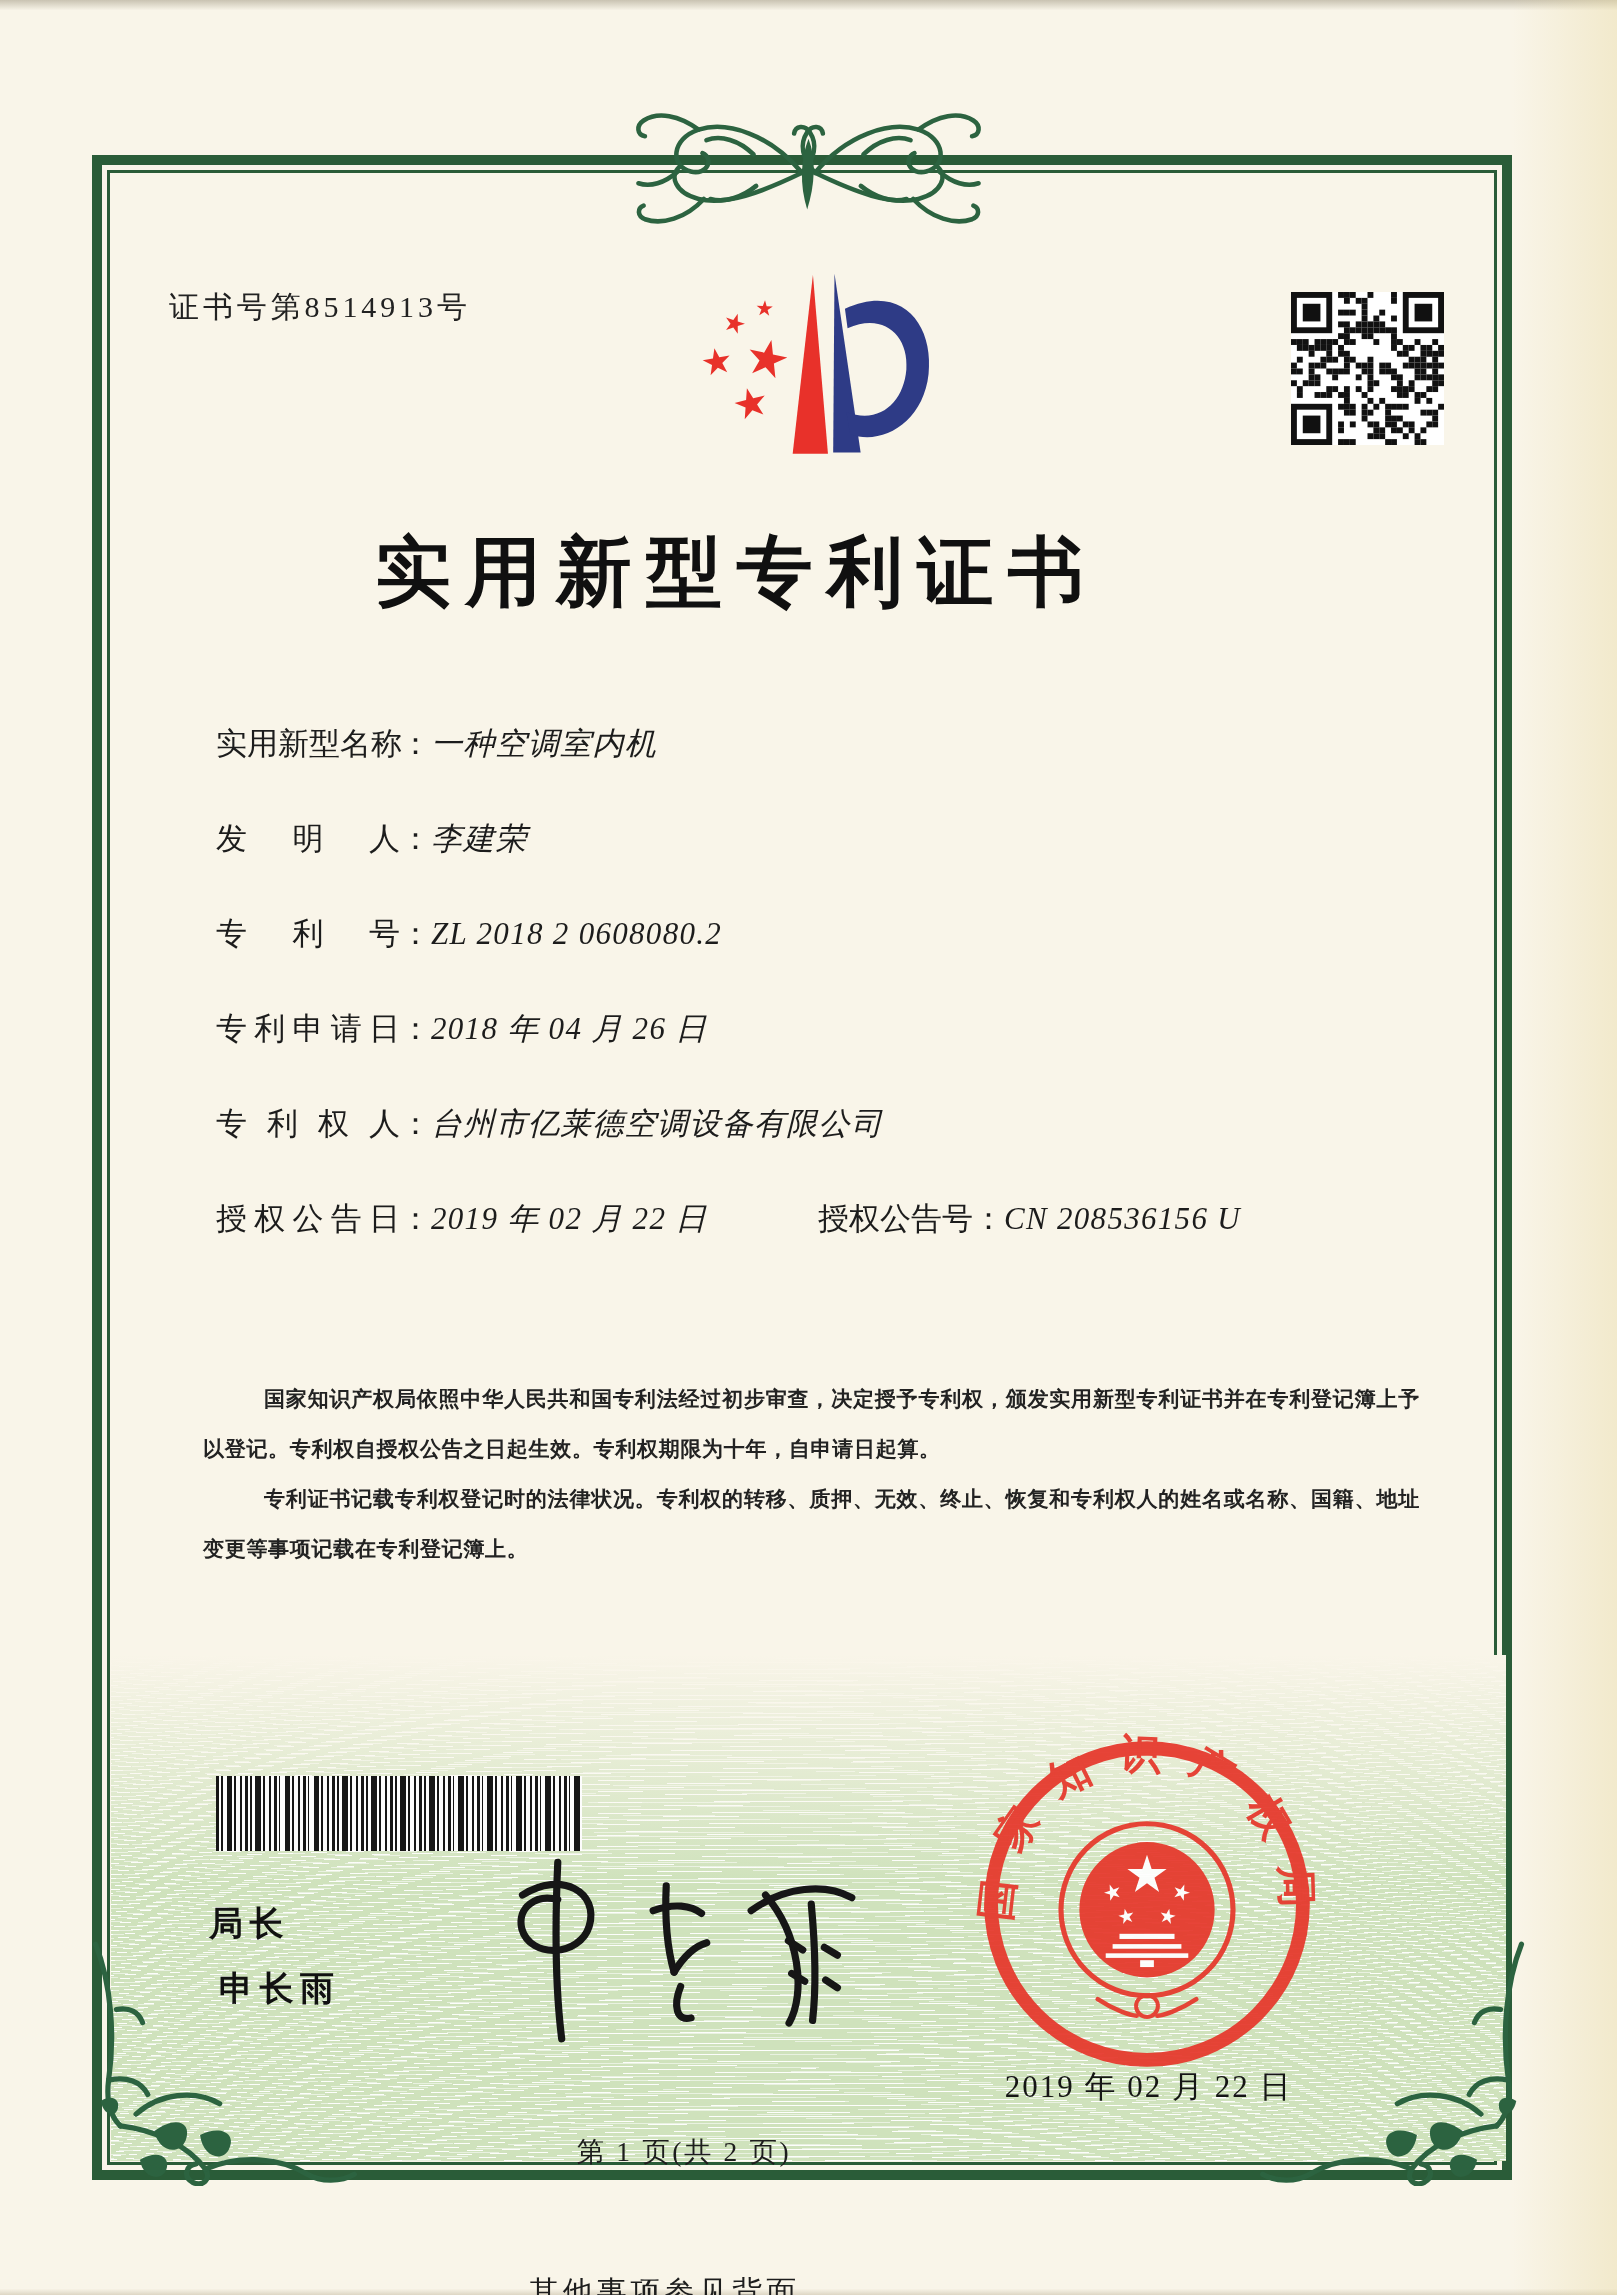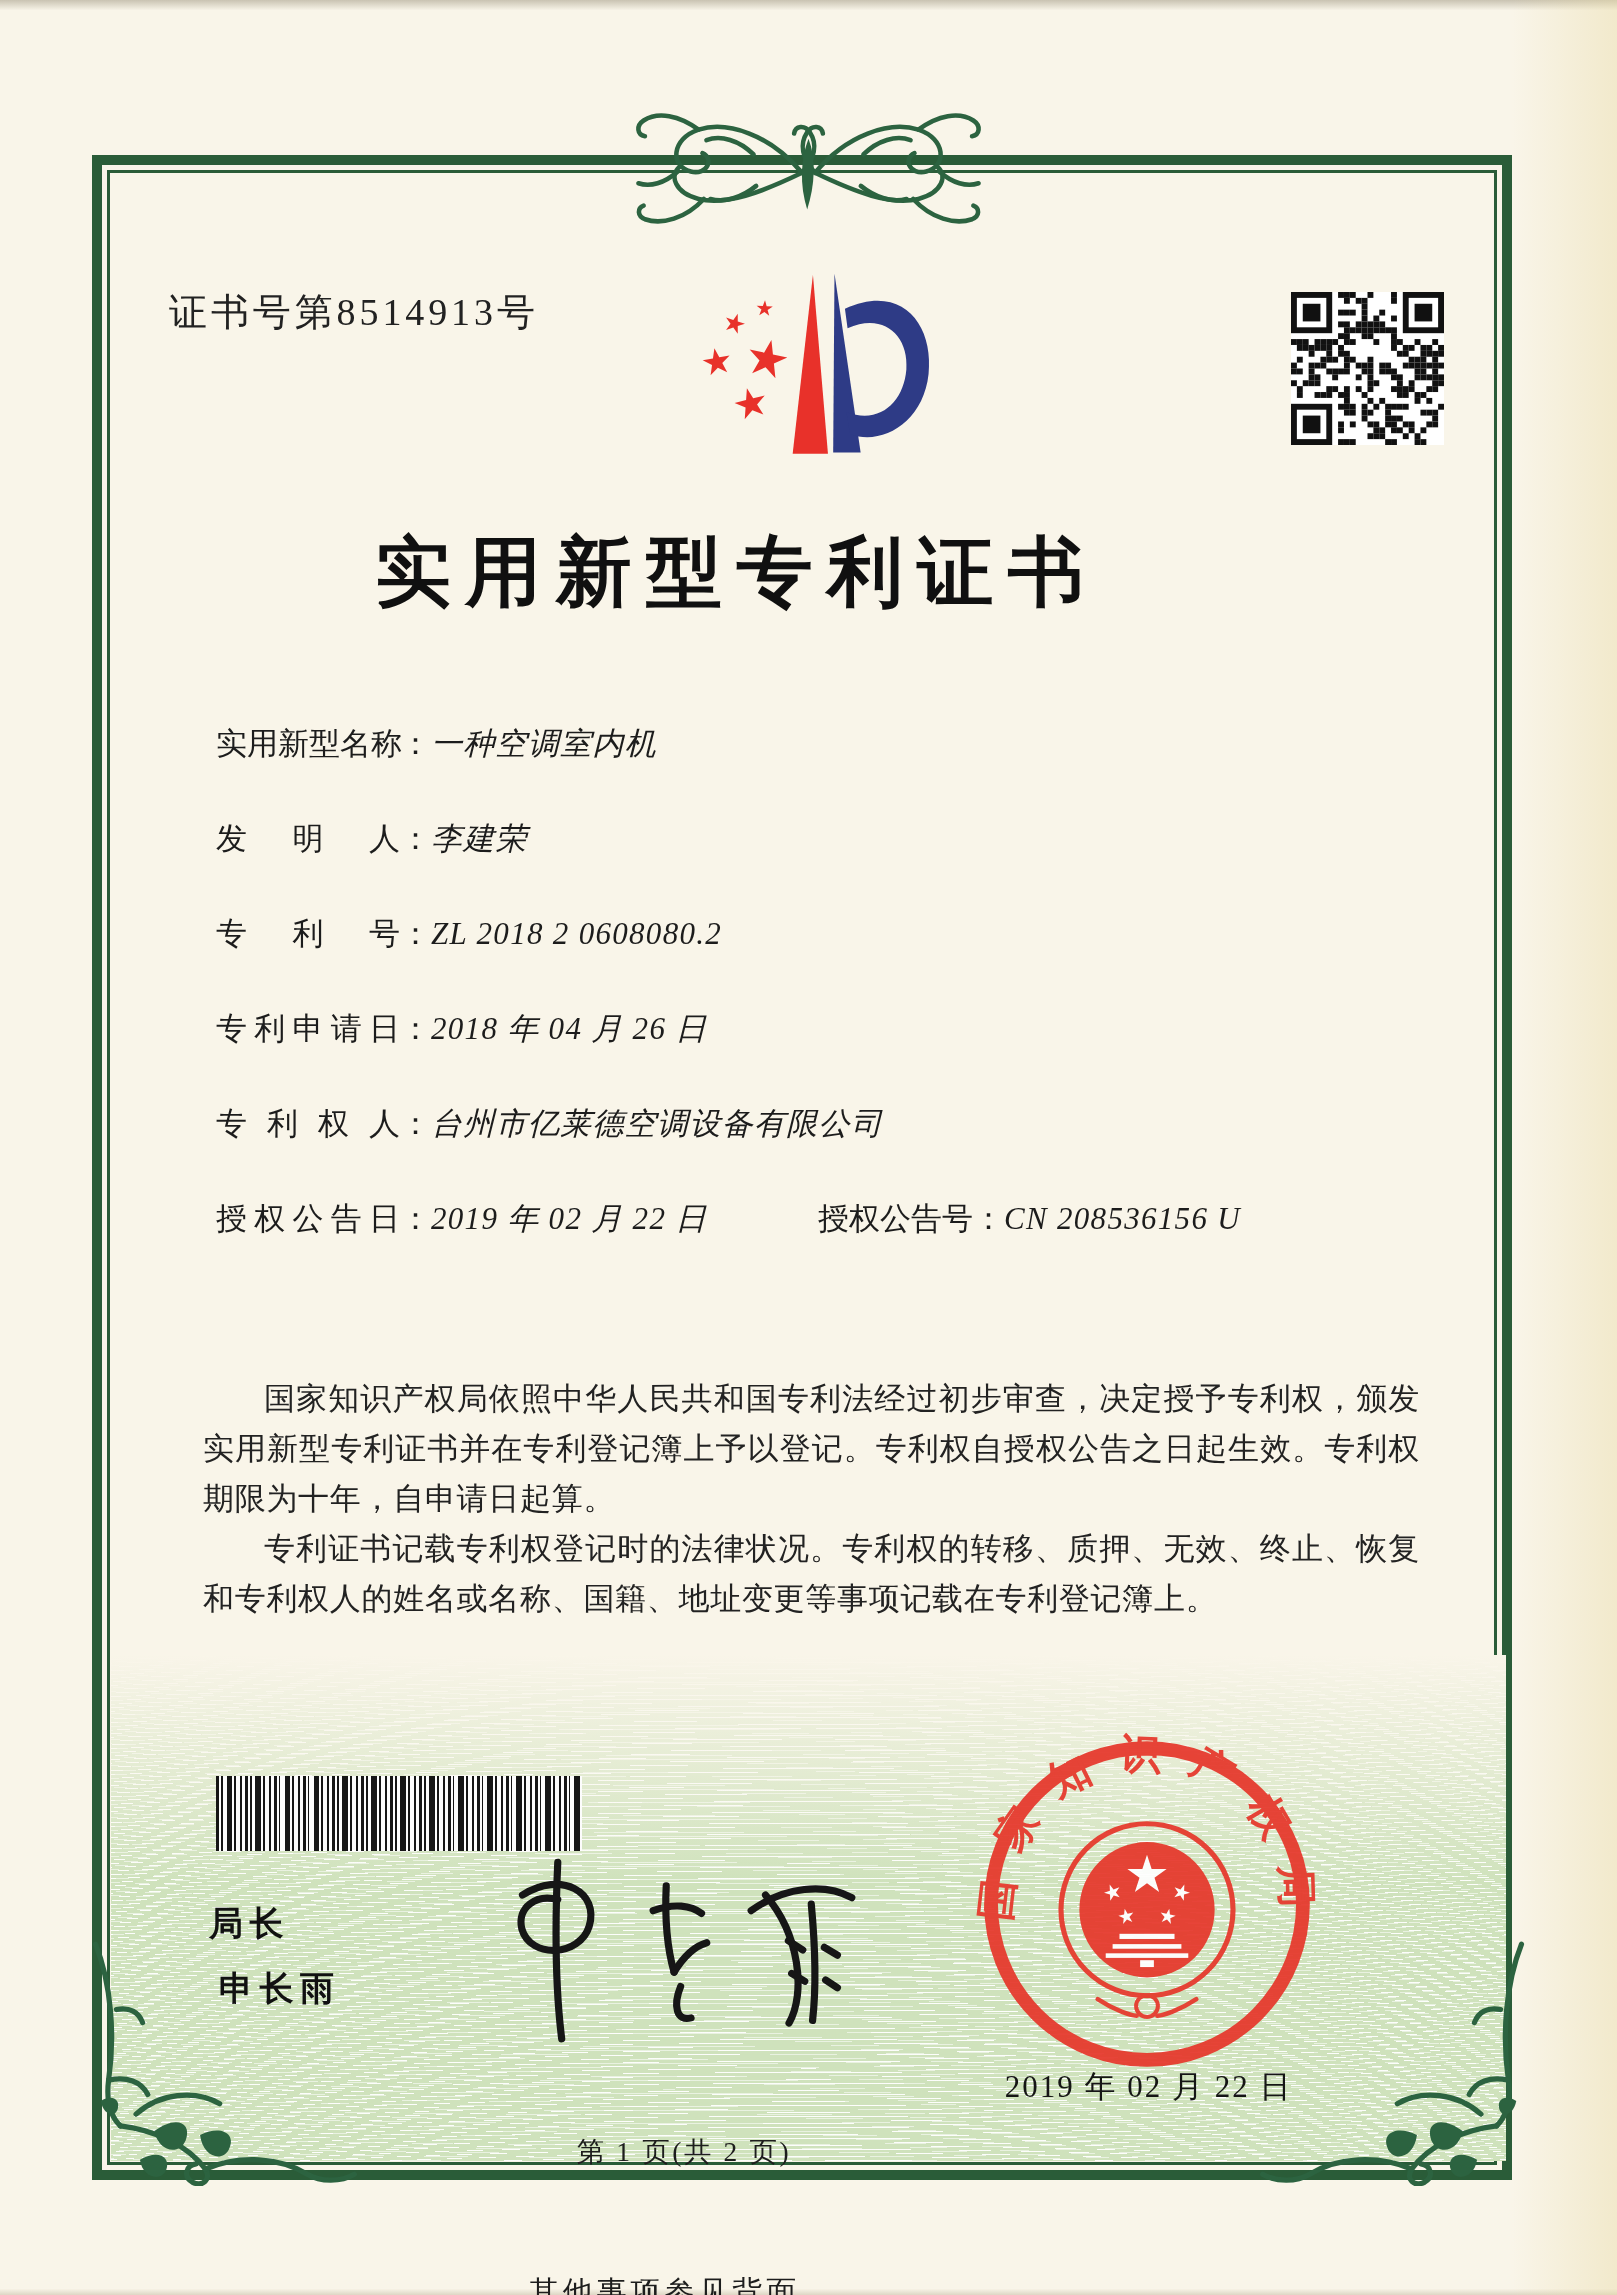--- a/index.html
+++ b/index.html
@@ -20,35 +20,35 @@
   .frame .inner{position:absolute;left:5.2px;top:5.2px;right:5.2px;bottom:5.2px;border:3.3px solid #2a5c38;}
   
   .green-zone{position:absolute;left:111px;top:1655px;width:1395px;height:506px;
     background:
       repeating-radial-gradient(140% 90% at 50% 220%, rgba(255,255,255,.95) 0 2px, rgba(255,255,255,0) 2px 15.7px),
       repeating-radial-gradient(150% 100% at 40% -135%, rgba(255,255,255,.55) 0 2px, rgba(255,255,255,0) 2px 17.7px),
       #cfe2bc;}
   .green-zone .fade{position:absolute;left:0;top:0;width:100%;height:45%;
     background:linear-gradient(180deg,#f9f5e9 0%,rgba(249,245,233,0) 100%);}
   
-  .cert-number{position:absolute;left:169px;top:287px;font-size:38px;letter-spacing:3.9px;color:#222;}
+  .cert-number{position:absolute;left:169px;top:287px;font-size:30px;letter-spacing:3.9px;color:#222;}
   .logo{position:absolute;left:693px;top:263px;width:249px;height:196px;}
   .qr{position:absolute;left:1291px;top:292px;width:153px;height:153px;background:#fff;}
   .title{position:absolute;left:0;top:522px;width:1473px;text-align:center;
     font-size:76px;font-weight:700;letter-spacing:14.4px;color:#101010;}
   
   .fields{position:absolute;left:216px;top:696px;width:1249px;font-size:31px;}
   .frow{position:relative;height:95px;line-height:95px;white-space:nowrap;}
   .flabel{display:inline-block;width:184px;text-align:justify;text-align-last:justify;vertical-align:top;}
   .fcolon{display:inline-block;width:31px;}
   .fval{letter-spacing:1.3px;font-style:italic;}
   .auth2{position:absolute;left:602px;top:0;}
   
-  .paras{position:absolute;left:203px;top:1374px;width:1217px;font-size:31px;line-height:50px;
-    text-align:justify;letter-spacing:0.7px;color:#222;}
+  .paras{position:absolute;left:203px;top:1374px;width:1217px;font-size:21px;line-height:50px;
+    text-align:justify;letter-spacing:0.7px;color:#222;font-weight:bold;}
   .paras p{margin:0;text-indent:61px;}
   
   .barcode{position:absolute;left:216px;top:1776px;width:366px;height:75px;
     background:repeating-linear-gradient(90deg,#161616 0 3.3px,#fdfdfd 3.3px 5.2px,#161616 5.2px 6.5px,#fdfdfd 6.5px 10.5px,#161616 10.5px 15.7px,#fdfdfd 15.7px 17.7px,#161616 17.7px 19.6px,#fdfdfd 19.6px 24px,#161616 24px 26px,#fdfdfd 26px 29px);}
   .director-title{position:absolute;left:209px;top:1901px;font-size:34px;font-weight:700;
     font-family:"Liberation Sans","DejaVu Sans",sans-serif;letter-spacing:6.5px;color:#111;}
   .director-name{position:absolute;left:219px;top:1966px;font-size:34px;font-weight:700;
     font-family:"Liberation Sans","DejaVu Sans",sans-serif;letter-spacing:6.5px;color:#111;}
   .signature{position:absolute;left:458px;top:1848px;width:406px;height:196px;}
   .seal{position:absolute;left:975px;top:1732px;width:344px;height:344px;opacity:.93;}

